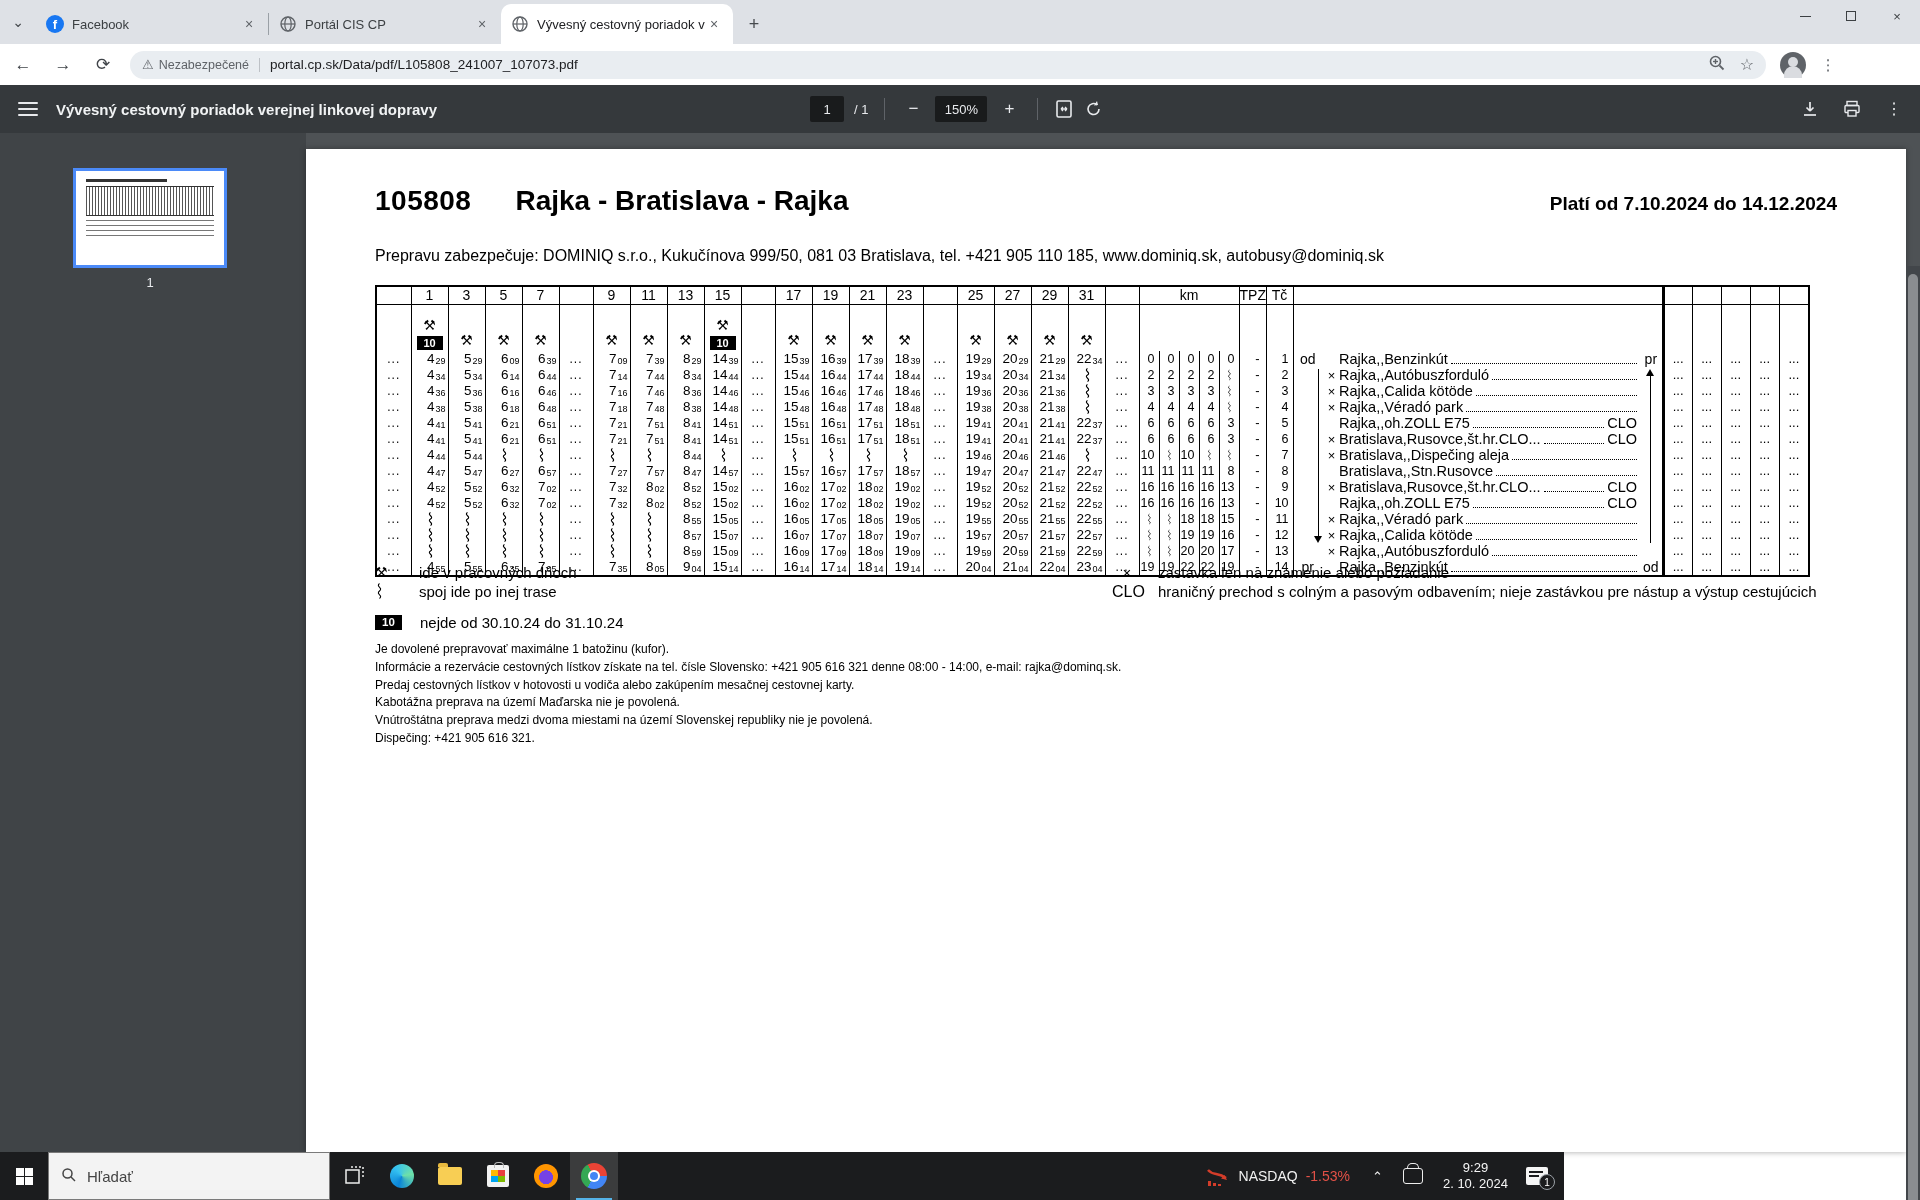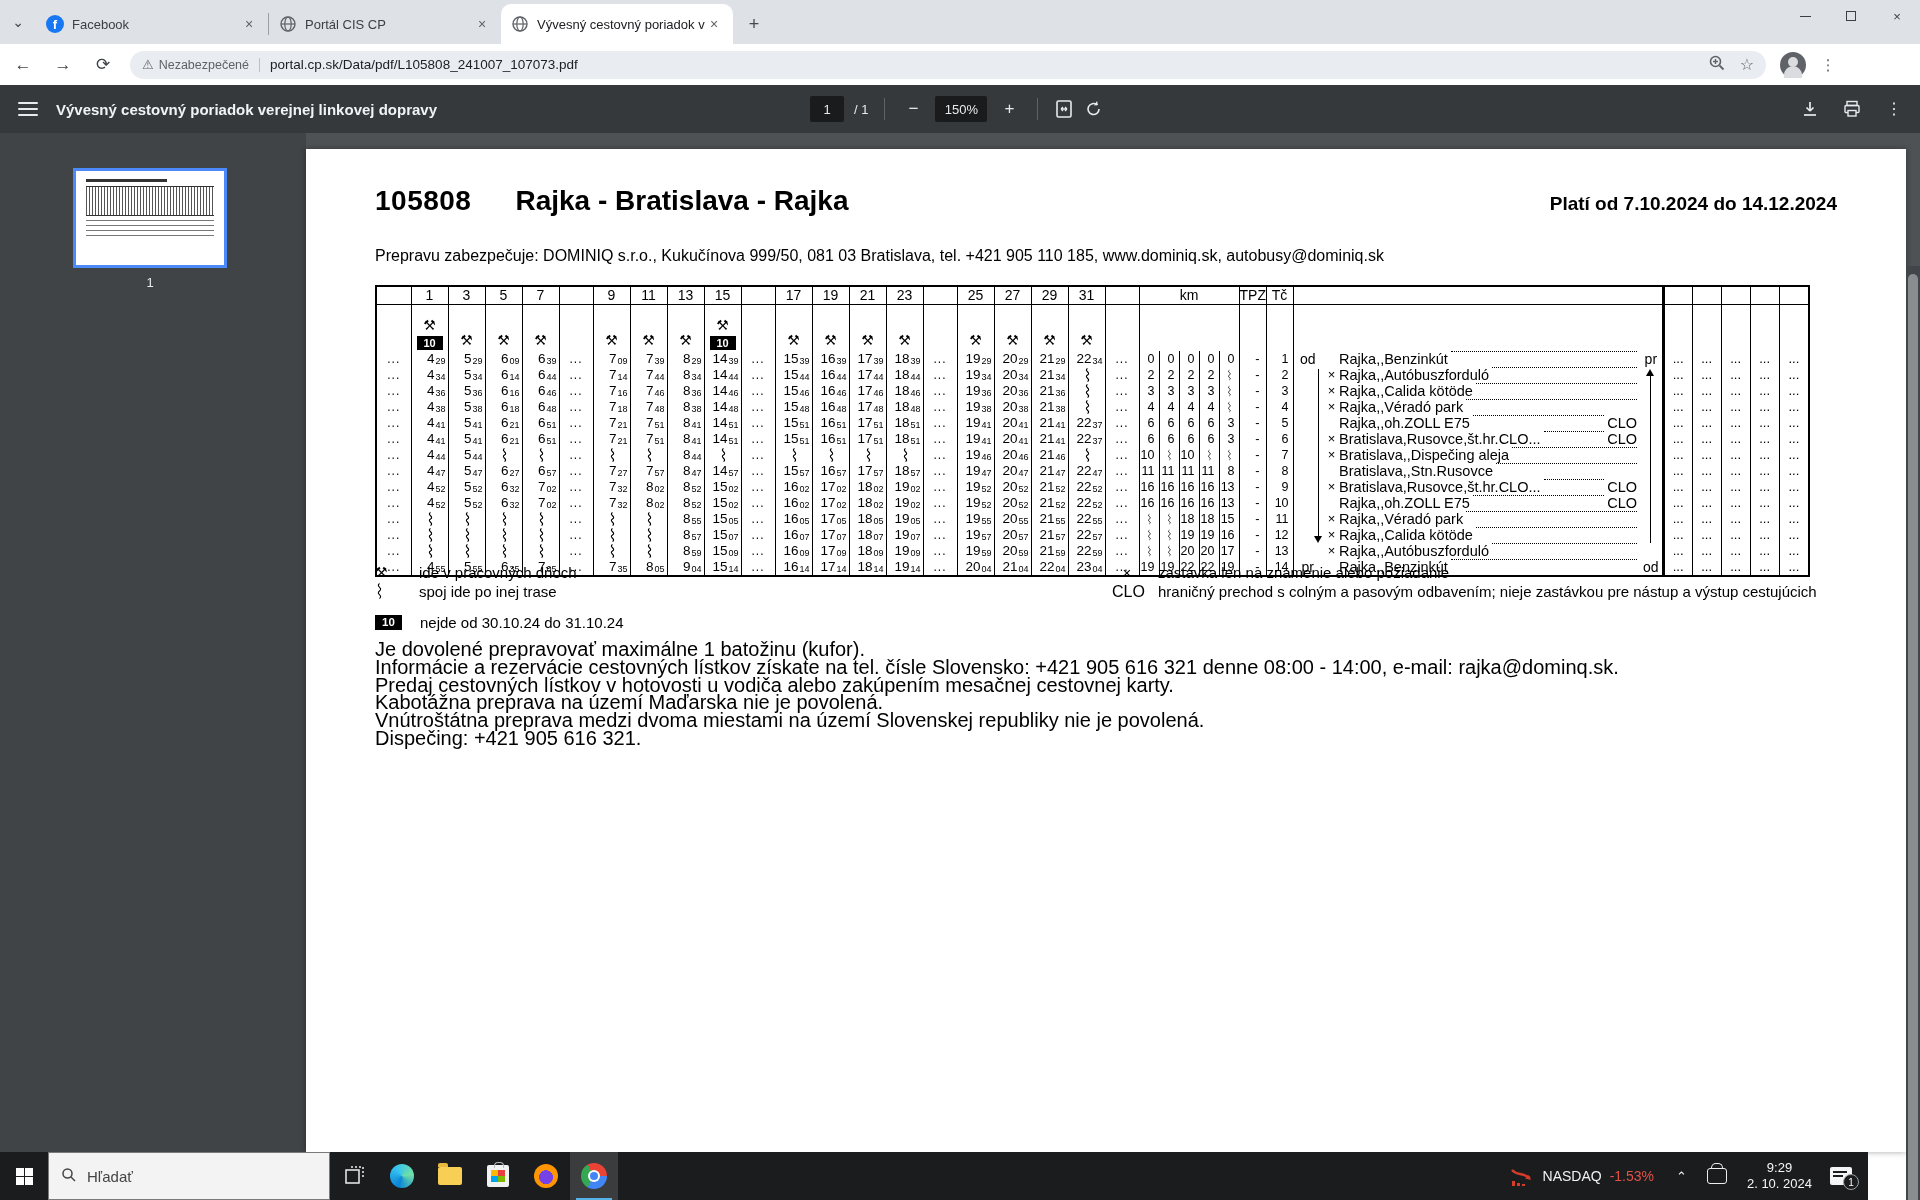--- a/index.html
+++ b/index.html
@@ -85,43 +85,43 @@
   .tt td.ct{text-align:right;padding-right:2px}
   .tt td.ct .h{font-size:13.5px}
   .tt td.ct .m{font-size:9px;display:inline-block;margin-left:1px;transform:translateY(1px)}
   .tt td.ct.wv,.tt td.ckmv.wv{text-align:center;padding-right:0}
   .tt td.ckmv{text-align:right;padding-right:4px;font-size:12.5px}
   .tt td.ctpzv{text-align:right;padding-right:6px}
   .tt td.ctcv{text-align:right;padding-right:4px;font-size:12.5px}
   .tt td.clm{text-align:center;font-size:14px}
   .tt td.crm{text-align:center;font-size:14px;border-left:none}
   .tt td.cstop{padding-left:2px;font-size:14.5px;border-left:none}
-  .tt td.cstop .cell{display:flex;align-items:flex-start;width:100%}
+  .tt td.cstop .cell{display:flex;align-items:flex-end;width:100%}
   .tt td.cstop .xx{width:15px;text-align:center;flex:0 0 auto;font-size:13px}
   .tt td.cstop .ld{flex:1;border-bottom:1.5px dotted #000;margin:0 3px 3px 3px;min-width:6px}
   .tt td.cstop .sfx{flex:0 0 auto;padding-right:3px;font-size:14.5px}
   .sycell{display:flex;flex-direction:column;align-items:center;justify-content:flex-end;height:46px;padding-bottom:1px}
   .ham{font-size:14px;line-height:15px}
   .b10{display:block;width:26px;height:14px;background:#000;color:#fff;font-size:11px;font-weight:bold;text-align:center;line-height:14px;margin-top:3px}
   .arrL{position:absolute;left:941px;top:82px;height:172px;border-left:1.5px solid #000}
   .arrL:after{content:"";position:absolute;left:-5px;bottom:-6px;border:4.5px solid transparent;border-top:7px solid #000}
   .arrR{position:absolute;left:1273px;top:84px;height:172px;border-left:1.5px solid #000}
   .arrR:before{content:"";position:absolute;left:-5px;top:-6px;border:4.5px solid transparent;border-bottom:7px solid #000}
 
   .legend{position:absolute;left:69px;top:415px;width:1462px;font-size:15px}
   .lg-row{display:flex;margin-bottom:2px}
   .lg-sym{width:44px;flex:0 0 auto}
   .lg-right{position:absolute;left:737px;top:0;width:725px}
   .lg-right .lg-sym{width:46px}
   .box10row{position:absolute;left:69px;top:465px;display:flex;align-items:center;font-size:15px}
   .box10{display:inline-block;width:27px;height:15px;background:#000;color:#fff;font-size:11.5px;font-weight:bold;text-align:center;line-height:15px;margin-right:18px}
-  .notes{position:absolute;left:69px;top:492px;font-size:20px;line-height:17.8px}
+  .notes{position:absolute;left:69px;top:492px;font-size:12px;line-height:17.8px}
 
   
-  .taskbar{position:absolute;left:0;top:1152px;width:1868px;height:48px;background:#1b1c1e;display:flex;align-items:center;color:#fff}
+  .taskbar{position:absolute;left:0;top:1152px;width:1564px;height:48px;background:#1b1c1e;display:flex;align-items:center;color:#fff}
   .startbtn{width:48px;height:48px;display:flex;align-items:center;justify-content:center}
   .winlogo{display:grid;grid-template-columns:8px 8px;grid-template-rows:8px 8px;gap:1px}
   .winlogo span{background:#fdfdfd}
   .tsearch{width:282px;height:48px;background:#f3f3f3;border:1px solid #7a7a7a;display:flex;align-items:center;color:#444;font-size:15px}
   .tsearch .mag{margin:0 10px 0 12px}
   .tvbtn,.appbtn{width:48px;height:48px;display:flex;align-items:center;justify-content:center;position:relative}
   .appbtn.active{background:rgba(255,255,255,.14)}
   .appbtn.active:after{content:"";position:absolute;left:6px;bottom:0;width:36px;height:2px;background:#55b3e8}
   .folder{width:24px;height:18px;background:#f8ce54;border-radius:2px;position:relative}
   .folder:before{content:"";position:absolute;left:0;top:-4px;width:10px;height:4px;background:#e8b93e;border-radius:2px 2px 0 0}

